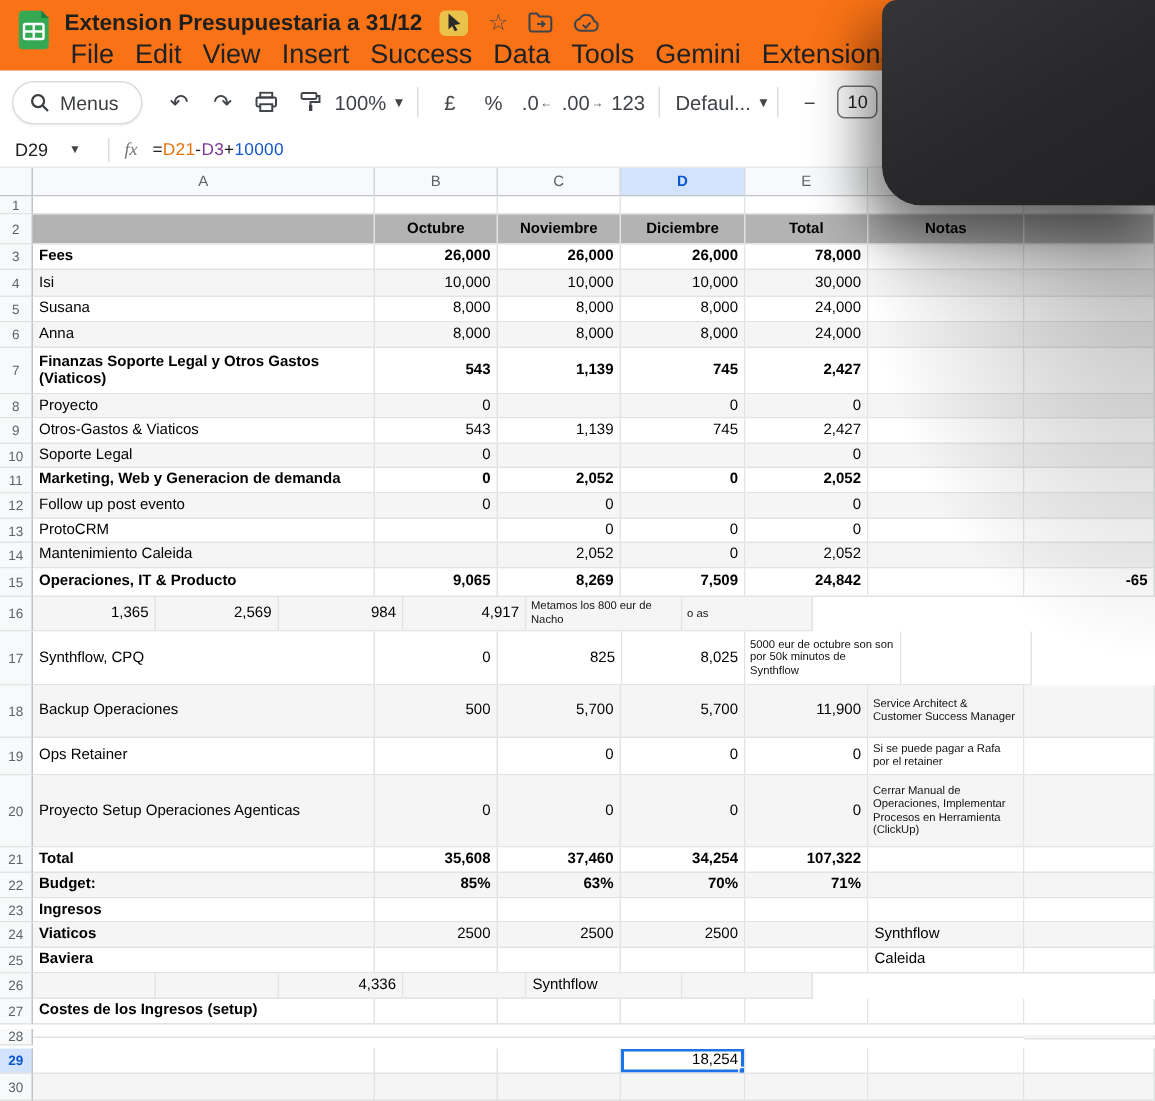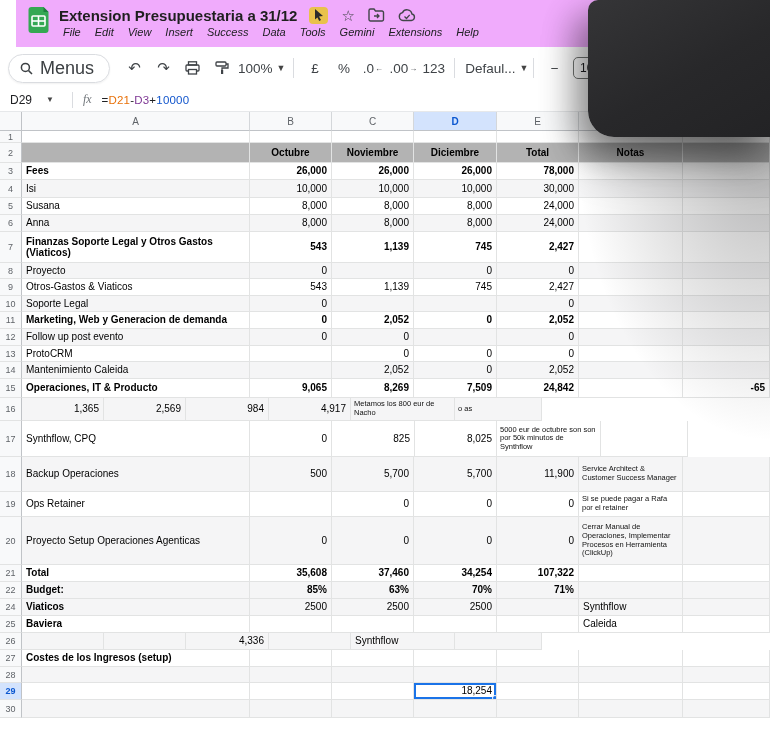--- a/index.html
+++ b/index.html
@@ -3,34 +3,34 @@
 <meta charset="utf-8">
 <style>
   * { margin:0; padding:0; box-sizing:border-box; }
   html,body { background:#fff; }
   .app {
     position:relative; width:770px; height:734px; overflow:hidden;
     font-family:"Liberation Sans", sans-serif; background:#fff;
   }
 
   
-  .topbar { position:absolute; top:0; left:16px; width:708px; height:47px; background:#f0abfc; }
+  .topbar { position:absolute; top:0; left:0; width:708px; height:47px; background:#f97316; }
   .logo { position:absolute; left:9px; top:7px; width:26px; height:26px; }
   .title-row { position:absolute; left:43px; top:5px; height:20px; display:flex; align-items:center; }
   .doc-title { font-size:15px; font-weight:700; color:#1f1f1f; white-space:nowrap; }
   .doc-icons { display:flex; align-items:center; gap:13px; margin-left:12px; }
   .badge-yellow { width:19px; height:17px; background:#e9c14b; border-radius:4px; display:flex; align-items:center; justify-content:center; }
   .star { font-size:15px; color:#414549; line-height:1; }
   .menu-row { position:absolute; left:40px; top:25px; display:flex; }
-  .menu-item { font-size:11px; color:#202124; padding:1px 7px; border-radius:4px; white-space:nowrap;font-style:italic; }
+  .menu-item { font-size:18px; color:#202124; padding:1px 7px; border-radius:4px; white-space:nowrap; }
 
   
   .toolbar { position:absolute; top:48px; left:0; width:770px; height:40px; display:flex; align-items:center; padding-left:8px; background:#fff; }
   .menus-pill { display:flex; align-items:center; gap:7px; height:29px; padding:0 15px 0 11px; border:1px solid #dadce0; border-radius:16px; margin-right:10px; box-shadow:0 1px 2px rgba(0,0,0,0.06); }
-  .menus-label { font-size:18px; color:#3c4043; }
+  .menus-label { font-size:13px; color:#3c4043; }
   .tb-btn { min-width:25px; height:24px; margin:0 2px; display:flex; align-items:center; justify-content:center; font-size:13.5px; color:#3f4347; border-radius:4px; white-space:nowrap; }
   .tb-glyph { font-size:15px; }
   .caret { font-size:9px; color:#444; margin-left:4px; }
   .tb-sep { width:1px; height:20px; background:#dadce0; margin:0 6px; }
   .dec-sub { font-size:8px; vertical-align:-3px; margin-left:1px; }
   .font-btn { width:62px; justify-content:space-between; display:flex; align-items:center; padding:0 2px; }
   .size-box { width:27px; height:22px; border:1px solid #747775; border-radius:5px; display:flex; align-items:center; justify-content:center; font-size:12px; color:#202124; margin:0 4px; }
   .bold-btn { font-weight:700; font-size:14px; }
 
   
@@ -404,20 +404,30 @@
       <div class="g-row" style="height: 17px;">
         <div class="rh">22</div>
         <div class="cell band al b" style="width: 228px;">Budget:</div>
         <div class="cell band ar b" style="width: 82px;">85%</div>
         <div class="cell band ar b" style="width: 82px;">63%</div>
         <div class="cell band ar b" style="width: 83px;">70%</div>
         <div class="cell band ar b" style="width: 82px;">71%</div>
         <div class="cell band al" style="width: 104px;"></div>
         <div class="cell band al note b" style="width: 87px;"></div>
       </div>
+      <div class="g-row" style="height: 16px;">
+        <div class="rh">23</div>
+        <div class="cell al b" style="width: 228px;">Ingresos</div>
+        <div class="cell ar" style="width: 82px;"></div>
+        <div class="cell ar" style="width: 82px;"></div>
+        <div class="cell ar" style="width: 83px;"></div>
+        <div class="cell ar" style="width: 82px;"></div>
+        <div class="cell al" style="width: 104px;"></div>
+        <div class="cell al note" style="width: 87px;"></div>
+      </div>
       <div class="g-row" style="height: 17px;">
         <div class="rh">24</div>
         <div class="cell band al b" style="width: 228px;">Viaticos</div>
         <div class="cell band ar" style="width: 82px;">2500</div>
         <div class="cell band ar" style="width: 82px;">2500</div>
         <div class="cell band ar" style="width: 83px;">2500</div>
         <div class="cell band ar" style="width: 82px;"></div>
         <div class="cell band al" style="width: 104px;">Synthflow</div>
         <div class="cell band al note" style="width: 87px;"></div>
       </div>
@@ -443,21 +453,21 @@
       <div class="g-row" style="height: 17px;">
         <div class="rh">27</div>
         <div class="cell al b" style="width: 228px;">Costes de los Ingresos (setup)</div>
         <div class="cell ar" style="width: 82px;"></div>
         <div class="cell ar" style="width: 82px;"></div>
         <div class="cell ar" style="width: 83px;"></div>
         <div class="cell ar" style="width: 82px;"></div>
         <div class="cell al" style="width: 104px;"></div>
         <div class="cell al note" style="width: 87px;"></div>
       </div>
-      <div class="g-row" style="height: 16px;">
+      <div class="g-row" style="height: 16px; align-items: center;">
         <div class="rh">28</div>
         <div class="cell band al" style="width: 228px;"></div>
         <div class="cell band ar" style="width: 82px;"></div>
         <div class="cell band ar" style="width: 82px;"></div>
         <div class="cell band ar" style="width: 83px;"></div>
         <div class="cell band ar" style="width: 82px;"></div>
         <div class="cell band al" style="width: 104px;"></div>
         <div class="cell band al note" style="width: 87px;"></div>
       </div>
       <div class="g-row" style="height: 17px;">

